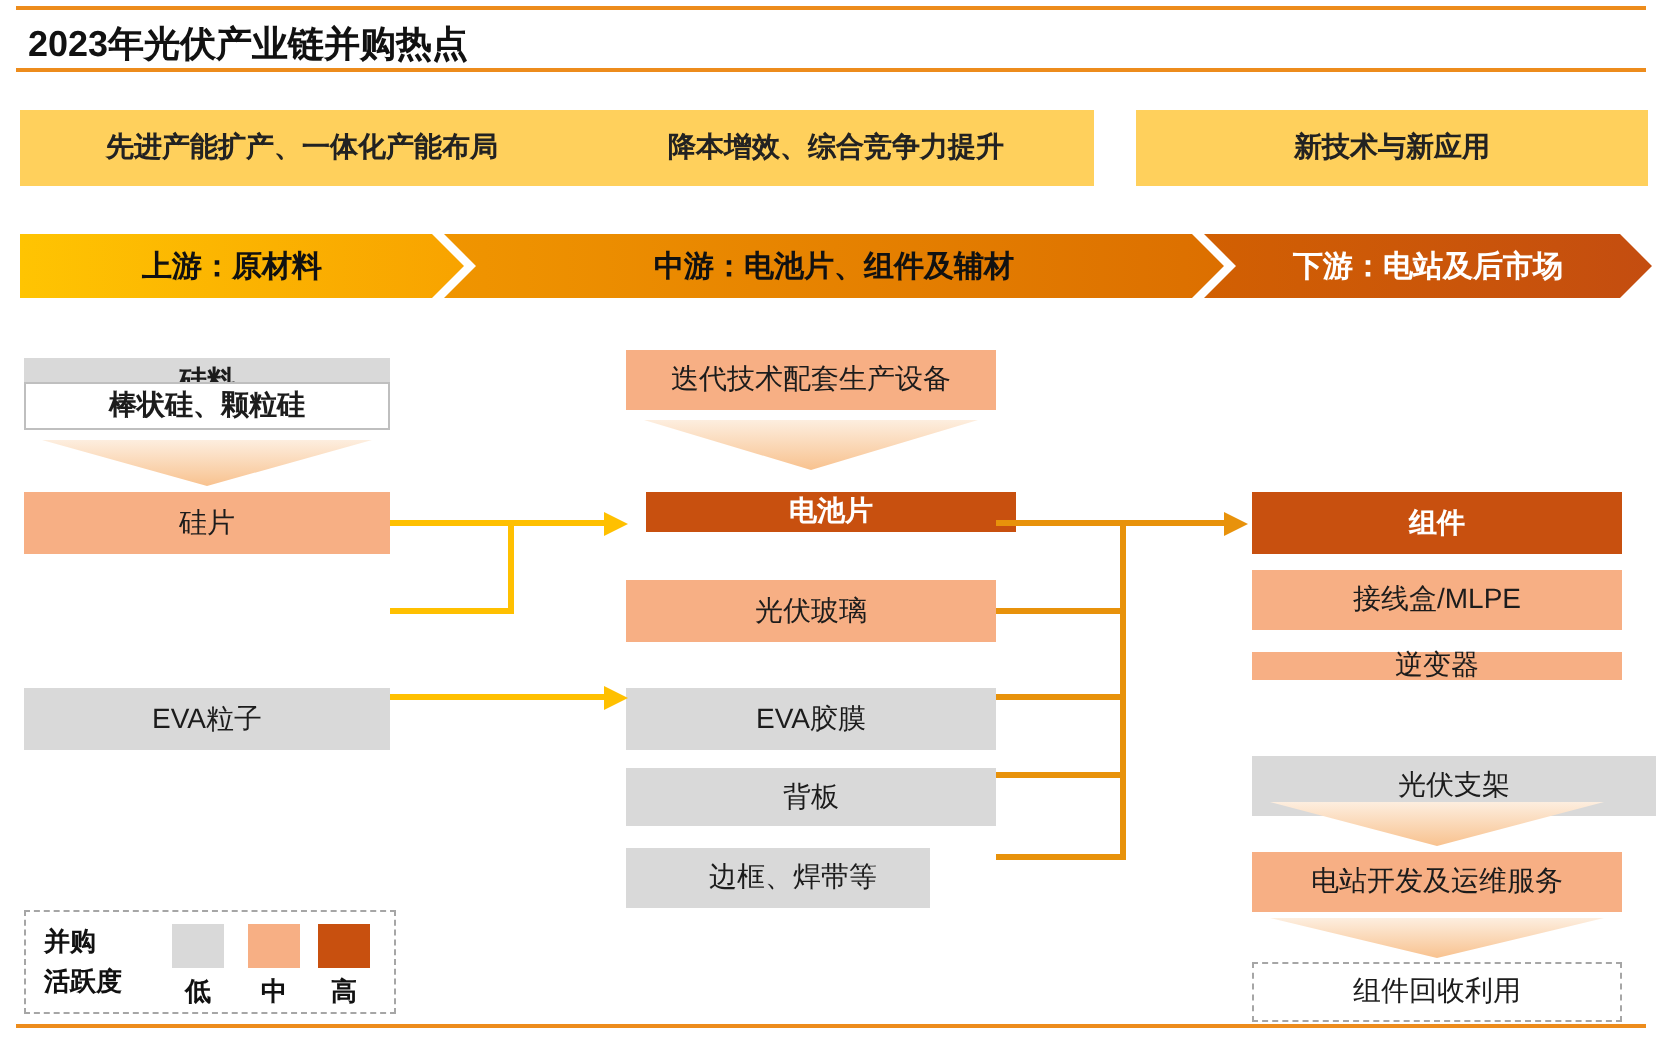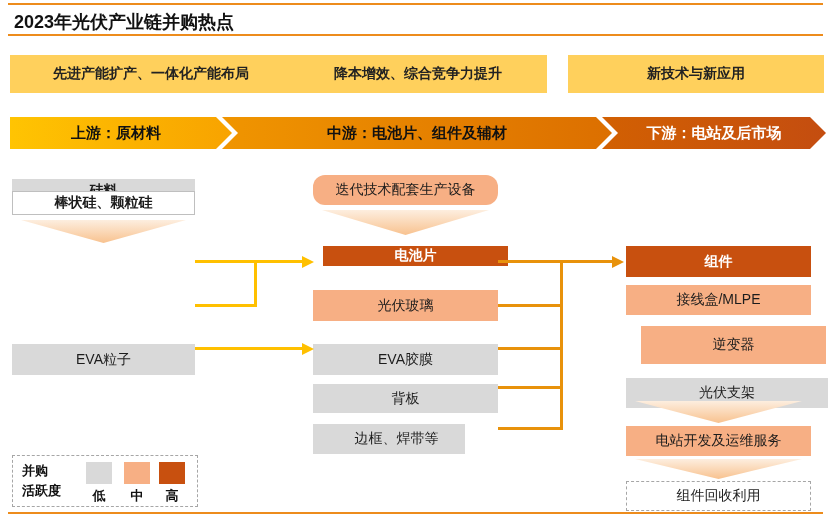--- a/index.html
+++ b/index.html
@@ -45,33 +45,34 @@
   <div class="theme" style="left:289px;width:258px;">降本增效、综合竞争力提升</div>
   <div class="theme" style="left:568px;width:256px;">新技术与新应用</div>
 
   <div class="stage stage1">上游：原材料</div>
   <div class="stage stage2">中游：电池片、组件及辅材</div>
   <div class="stage stage3">下游：电站及后市场</div>
 
   <div class="box gray bold" style="left:12px;top:168px;width:183px;height:23px;">硅料</div>
   <div class="box whitebox bold" style="left:12px;top:191px;width:183px;height:24px;">棒状硅、颗粒硅</div>
   <div class="chev" style="left:21px;top:220px;width:165px;height:23px;"></div>
+  <div class="box salmon" style="left:12px;top:246px;width:183px;height:31px;">硅片</div>
   <div class="box gray" style="left:12px;top:333px;width:183px;height:31px;">EVA粒子</div>
 
-  <div class="box salmon" style="left:313px;top:175px;width:185px;height:30px;border-radius:12px;">迭代技术配套生产设备</div>
+  <div class="box salmon" style="left:313px;top:175px;width:185px;height:30px;">迭代技术配套生产设备</div>
   <div class="chev" style="left:322px;top:210px;width:167px;height:25px;"></div>
   <div class="box dark" style="left:323px;top:246px;width:185px;height:20px;">电池片</div>
   <div class="box salmon" style="left:313px;top:290px;width:185px;height:31px;">光伏玻璃</div>
   <div class="box gray" style="left:313px;top:333px;width:185px;height:31px;">EVA胶膜</div>
   <div class="box gray" style="left:313px;top:373px;width:185px;height:29px;">背板</div>
   <div class="box gray" style="left:313px;top:413px;width:152px;height:30px;padding-left:15px;">边框、焊带等</div>
 
   <div class="box dark" style="left:626px;top:246px;width:185px;height:31px;">组件</div>
   <div class="box salmon" style="left:626px;top:285px;width:185px;height:30px;">接线盒/MLPE</div>
-  <div class="box salmon" style="left:626px;top:326px;width:185px;height:38px;margin-left:15px;">逆变器</div>
+  <div class="box salmon" style="left:626px;top:326px;width:185px;height:14px;">逆变器</div>
   <div class="box gray" style="left:626px;top:367px;width:202px;height:30px;">光伏支架</div>
   <div class="chev" style="left:635px;top:401px;width:167px;height:22px;"></div>
   <div class="box salmon" style="left:626px;top:426px;width:185px;height:30px;">电站开发及运维服务</div>
   <div class="chev" style="left:635px;top:459px;width:167px;height:20px;"></div>
   <div class="box dashedbox" style="left:626px;top:481px;width:185px;height:30px;">组件回收利用</div>
 
   <div class="hline gold" style="left:195px;top:260px;width:110px;"></div>
   <div class="arr agold" style="left:302px;top:256px;"></div>
   <div class="hline gold" style="left:195px;top:304px;width:62px;"></div>
   <div class="vline gold" style="left:254px;top:262px;height:45px;"></div>

